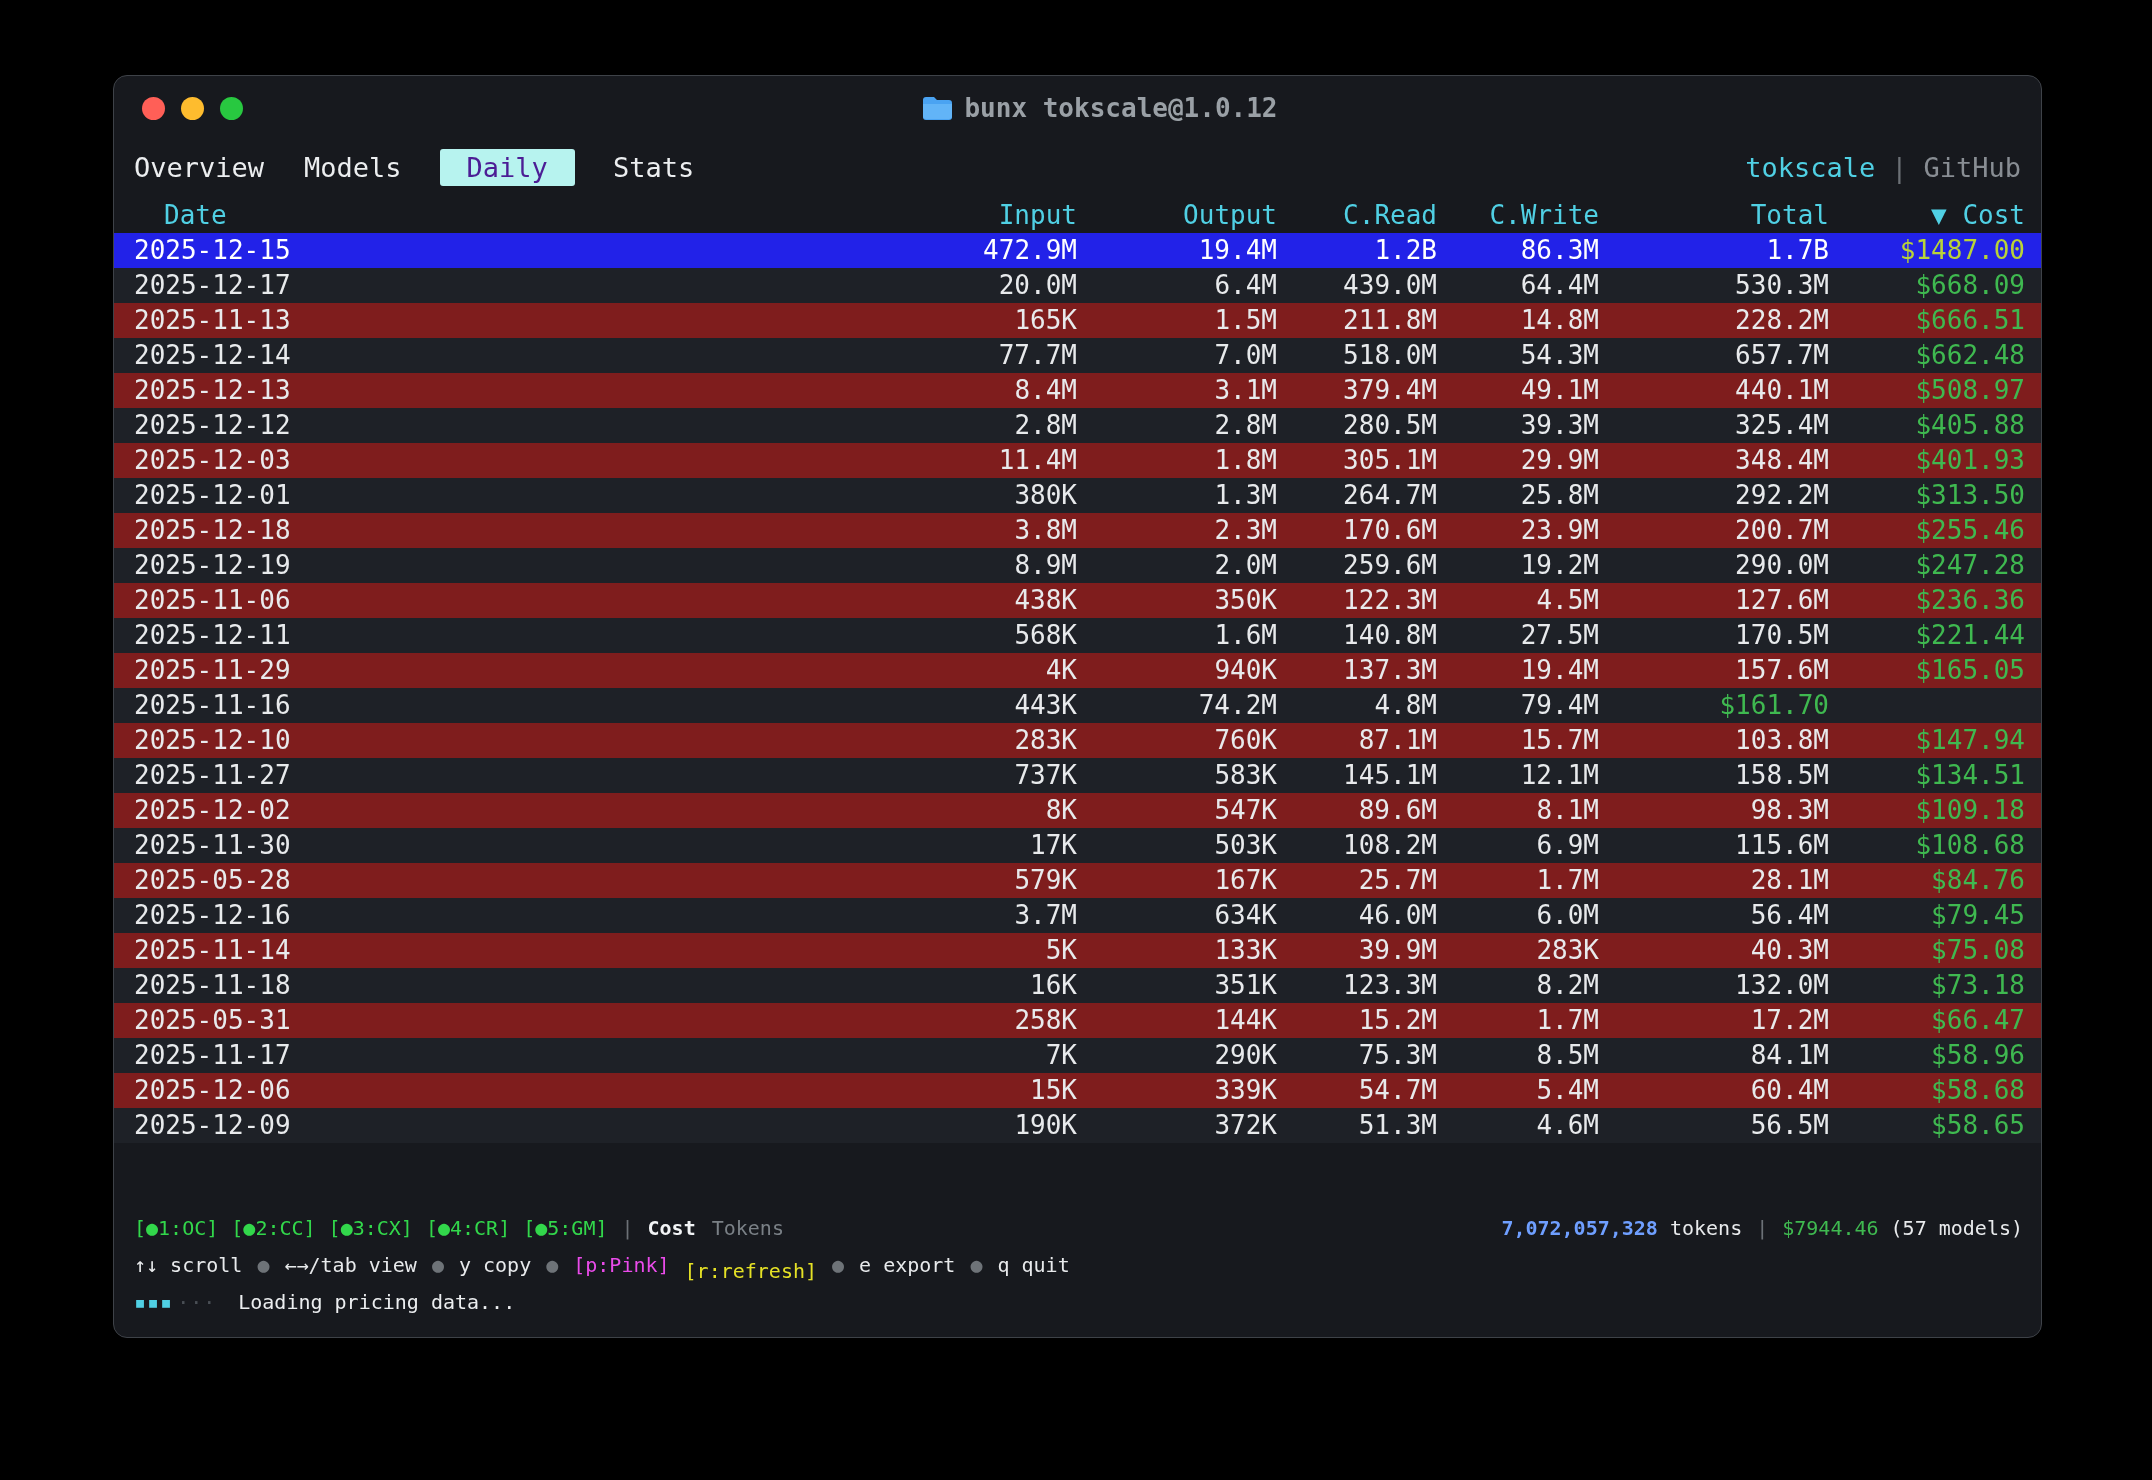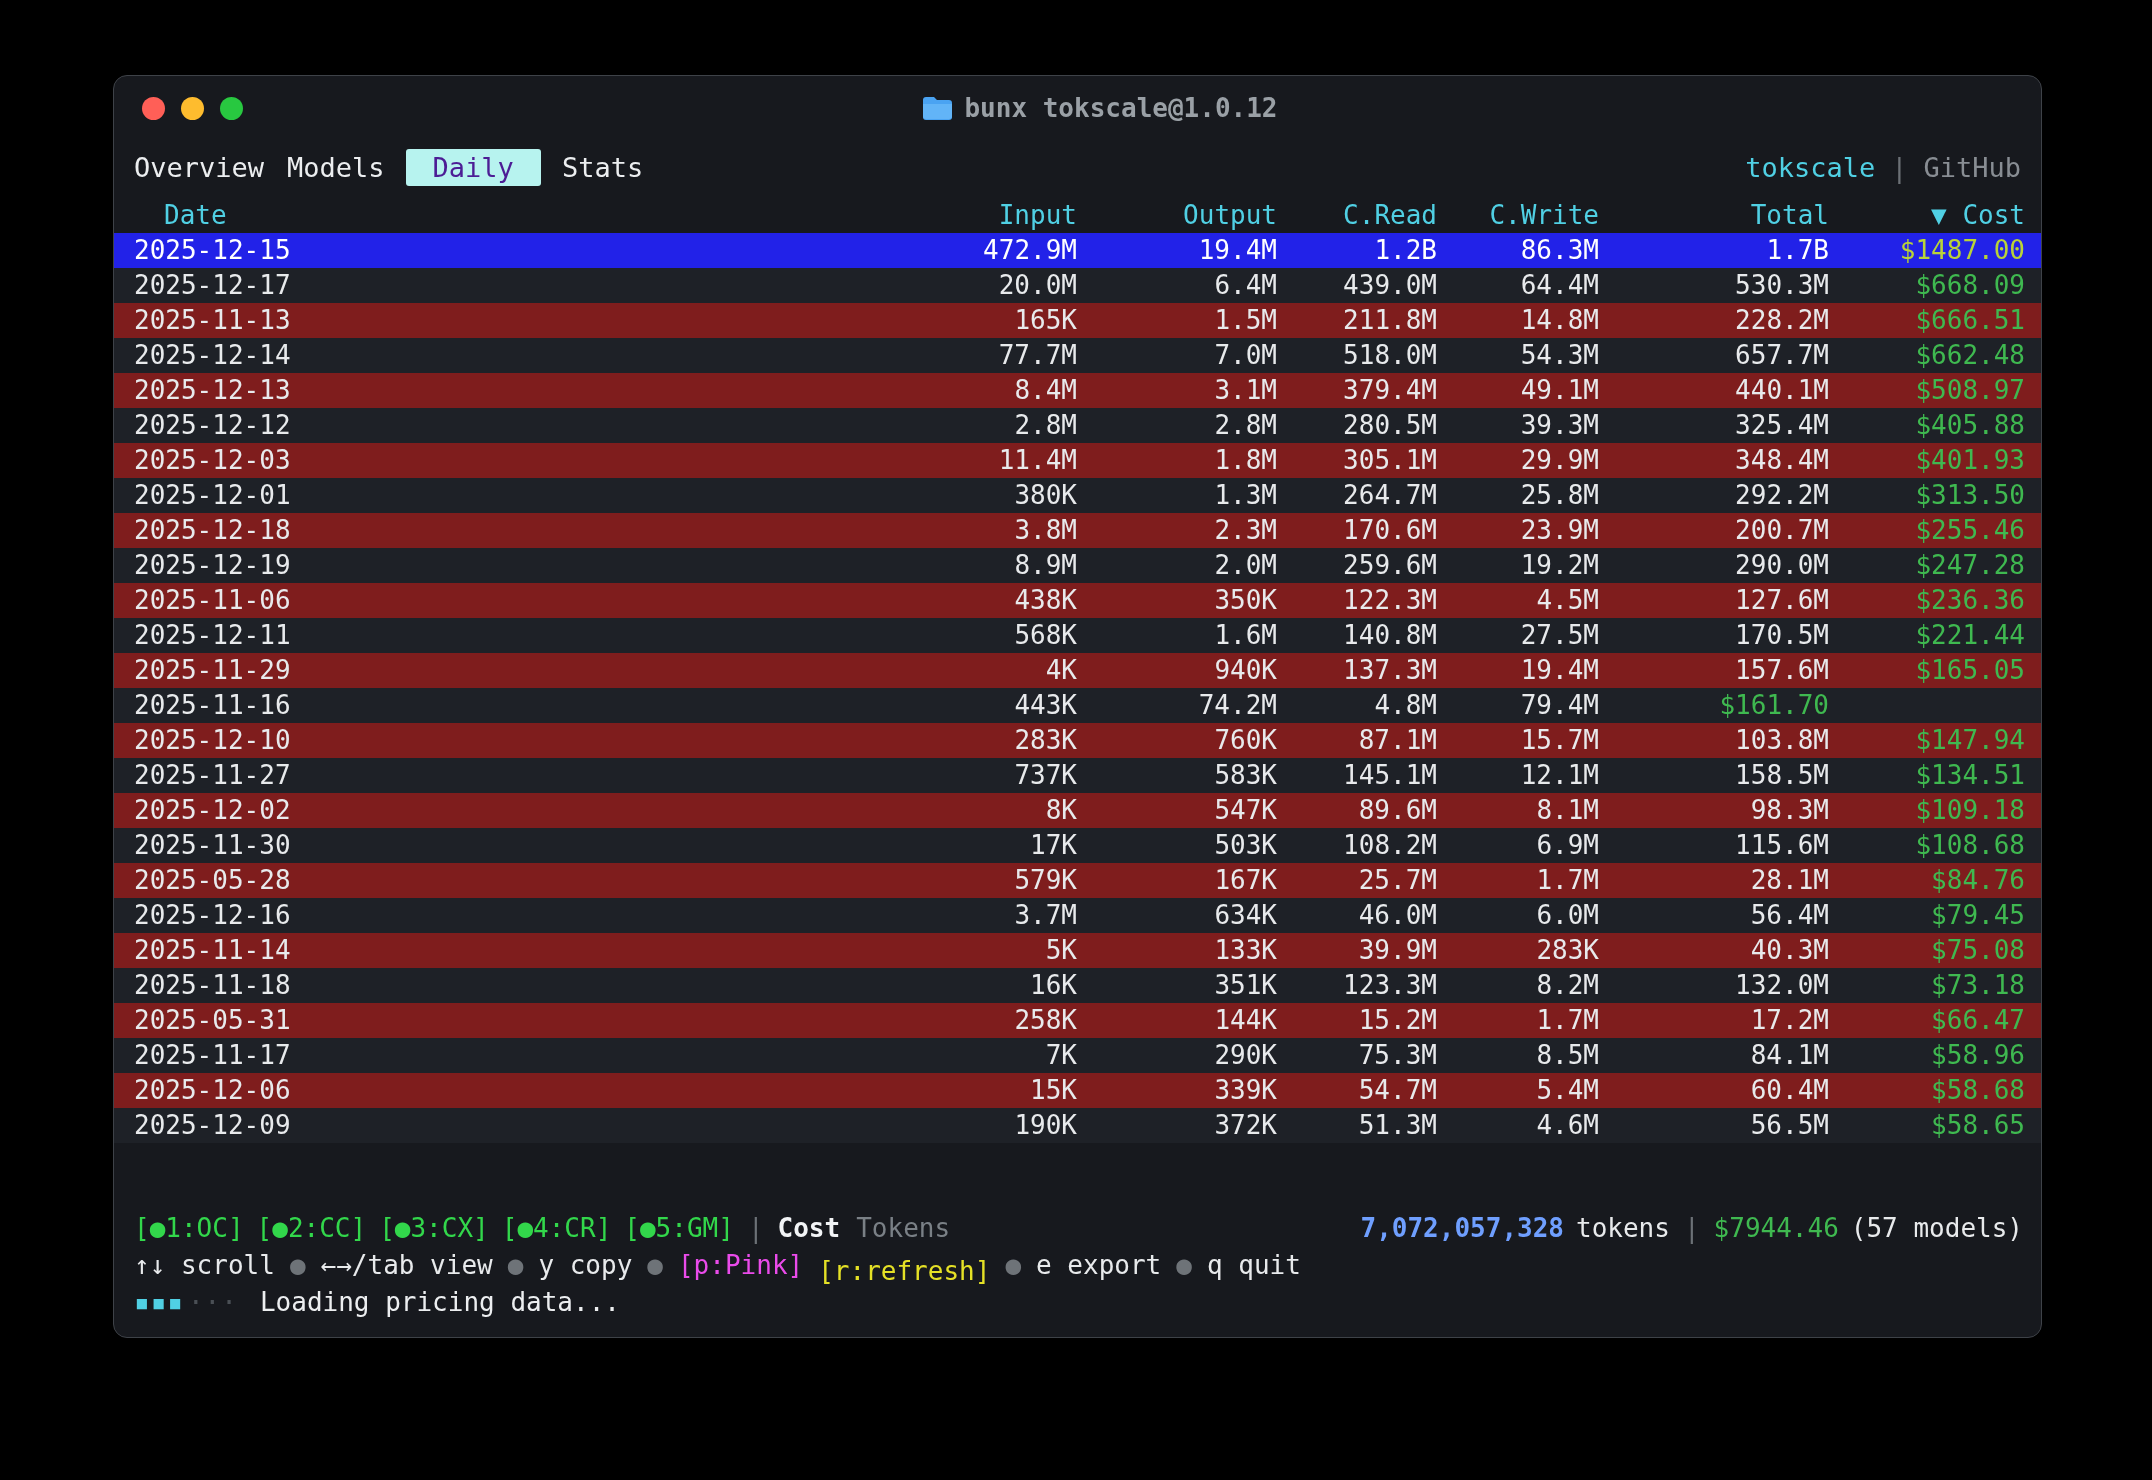--- a/index.html
+++ b/index.html
@@ -19,21 +19,21 @@
   .lights{position:absolute;left:28px;top:21px;display:flex;gap:16px;}
   .light{width:23px;height:23px;border-radius:50%;display:inline-block;}
   .light.red{background:#ff5f57;}
   .light.yellow{background:#febc2e;}
   .light.green{background:#28c840;}
   .title-wrap{display:flex;align-items:center;gap:11px;}
   .folder-icon{display:inline-flex;}
   .title-text{color:#9aa0a6;font-size:26px;font-weight:bold;}
   
   .tabs-row{display:flex;align-items:center;padding:12px 20px 6px 20px;font-size:27px;}
-  .tabs{display:flex;gap:23px;color:#eceef0;justify-content:space-between;}
+  .tabs{display:flex;gap:40px;color:#eceef0;justify-content:space-between;}
   .tab{cursor:default;}
   .tab.active{background:var(--tab-active-bg,#b7f3ef);color:#4c1d95;padding:3px 27px;margin:-3px -2px;border-radius:3px;}
   .brand{margin-left:auto;display:flex;gap:16px;}
   .brand-name{color:var(--accent-cyan,#50d0e4);}
   .brand-sep{color:#6c7177;}
   .brand-github{color:#888d93;}
   
   .table{margin-top:8px;font-size:26px;}
   .row{
     display:grid;
@@ -46,21 +46,21 @@
   .c.num{text-align:right;}
   .thead .c{color:var(--accent-cyan,#50d0e4);}
   .thead .c.indent{padding-left:30px;}
   .tbody .row{color:#e8eaec;}
   .tbody .row.zebra-a{background:#1e2127;}
   .tbody .row.zebra-b{background:#7f1d1d;}
   .tbody .row .cost{color:var(--cost-green,#3fb950);}
   .tbody .row.selected{background:var(--selected-blue,#2222e8);color:#ffffff;}
   .tbody .row.selected .cost{color:var(--selected-cost,#b9d338);}
   
-  .statusbar{position:absolute;left:20px;right:18px;bottom:16px;font-size:26px;}
+  .statusbar{position:absolute;left:20px;right:18px;bottom:16px;font-size:20px;}
   .status-line{display:flex;align-items:center;line-height:37px;height:37px;white-space:pre;}
   .badges{display:flex;gap:13px;color:var(--badge-green,#32d74b);}
   .sep{color:#6c7177;margin:0 14px;}
   .toggle-active{color:#f2f4f6;font-weight:bold;}
   .toggle-inactive{color:#7a8086;margin-left:16px;}
   .right-group{margin-left:auto;display:flex;align-items:flex-start;}
   .tokens-count{color:var(--tokens-blue,#6f9fff);font-weight:bold;}
   .tokens-label{color:#e8eaec;margin-left:12px;}
   .total-cost{color:var(--cost-green,#3fb950);}
   .models-count{color:#e8eaec;margin-left:12px;}

